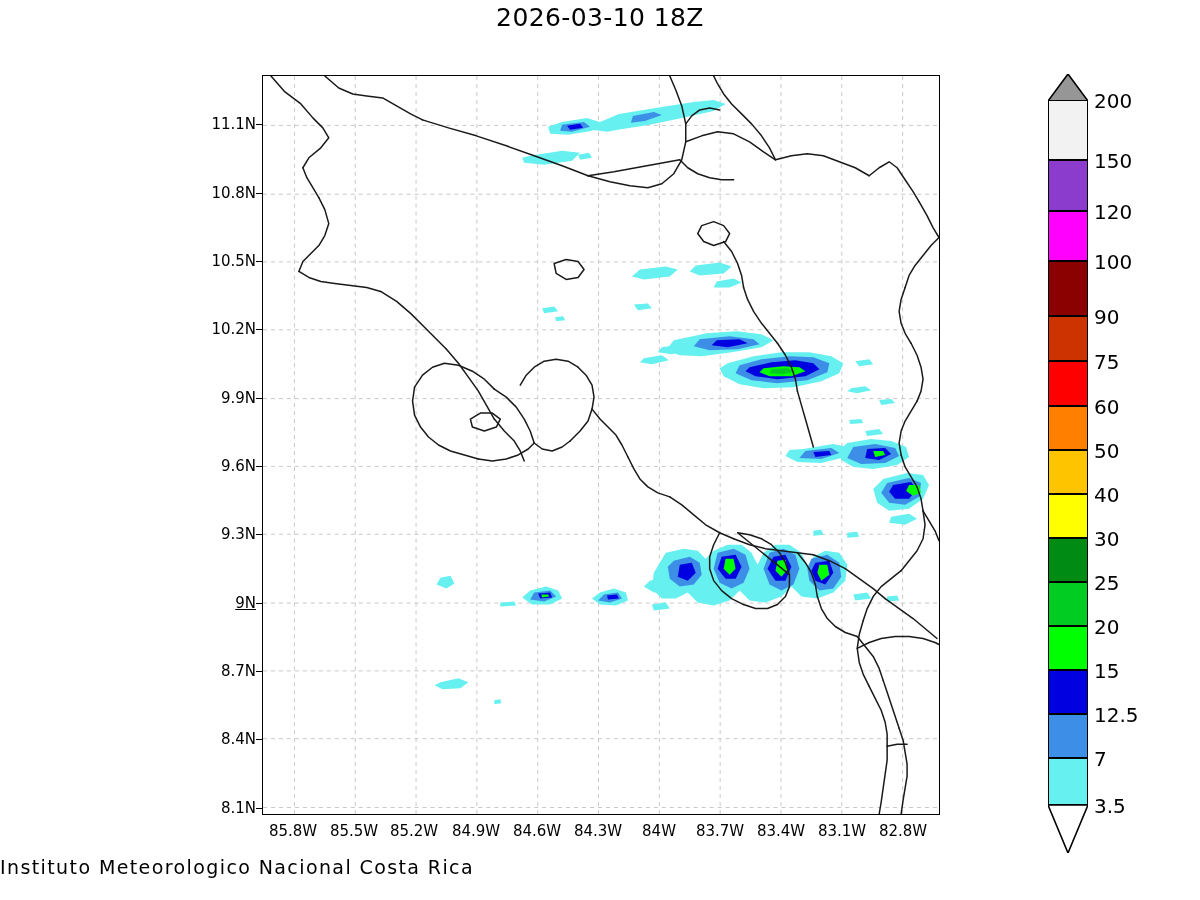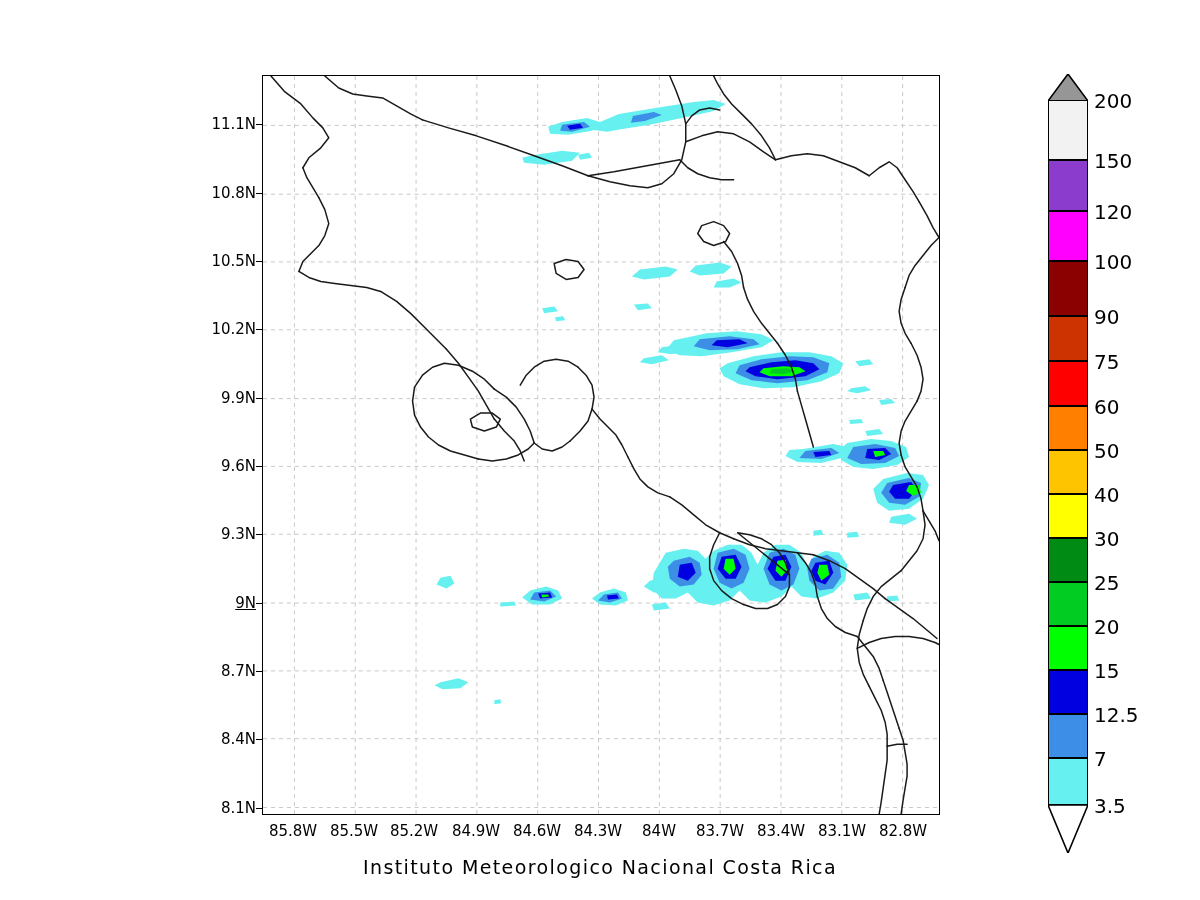--- a/index.html
+++ b/index.html
@@ -12,34 +12,35 @@
   #plot-wrap{position:absolute;left:262px;top:75px;width:678px;height:740px;}
   #plot-frame{position:absolute;inset:0;border:1.6px solid #000;box-sizing:border-box;
               background:#fff;overflow:hidden;}
   #map-svg{position:absolute;left:0;top:0;width:100%;height:100%;display:block;}
 
   .tick-label{position:absolute;font-size:15px;white-space:nowrap;}
   .ylab{text-align:right;transform:translateY(-50%);}
   .xlab{text-align:center;transform:translateX(-50%);}
   .tick-mark{position:absolute;background:#000;}
 
-  #footer{position:absolute;left:0;top:856px;width:1200px;text-align:center;
+  #footer{position:absolute;left:0;top:856px;width:1200px;text-align:left;
           font-size:19px;letter-spacing:1.4px;white-space:pre;}
 
   #colorbar{position:absolute;left:1048px;top:100px;width:40px;height:712px;}
   .cb-swatch{position:absolute;left:0;width:40px;box-sizing:border-box;
              border:1.3px solid #000;}
   .cb-label{position:absolute;left:46px;font-size:20px;white-space:nowrap;
             transform:translateY(-50%);}
   .cb-arrow{position:absolute;left:0;width:40px;}
 </style>
 </head>
 <body>
 
 <div id="title-block">
+  <div class="title-line">2026-03-10 18Z</div>
 </div>
 
 <div id="plot-wrap">
   <div id="plot-frame">
     <svg id="map-svg" viewBox="0 0 678 740" preserveAspectRatio="none">
 
       <defs>
         <pattern id="gridx" width="1" height="8" patternUnits="userSpaceOnUse">
           <rect x="0" y="0" width="1" height="4" fill="#c8c8c8"></rect>
         </pattern>

